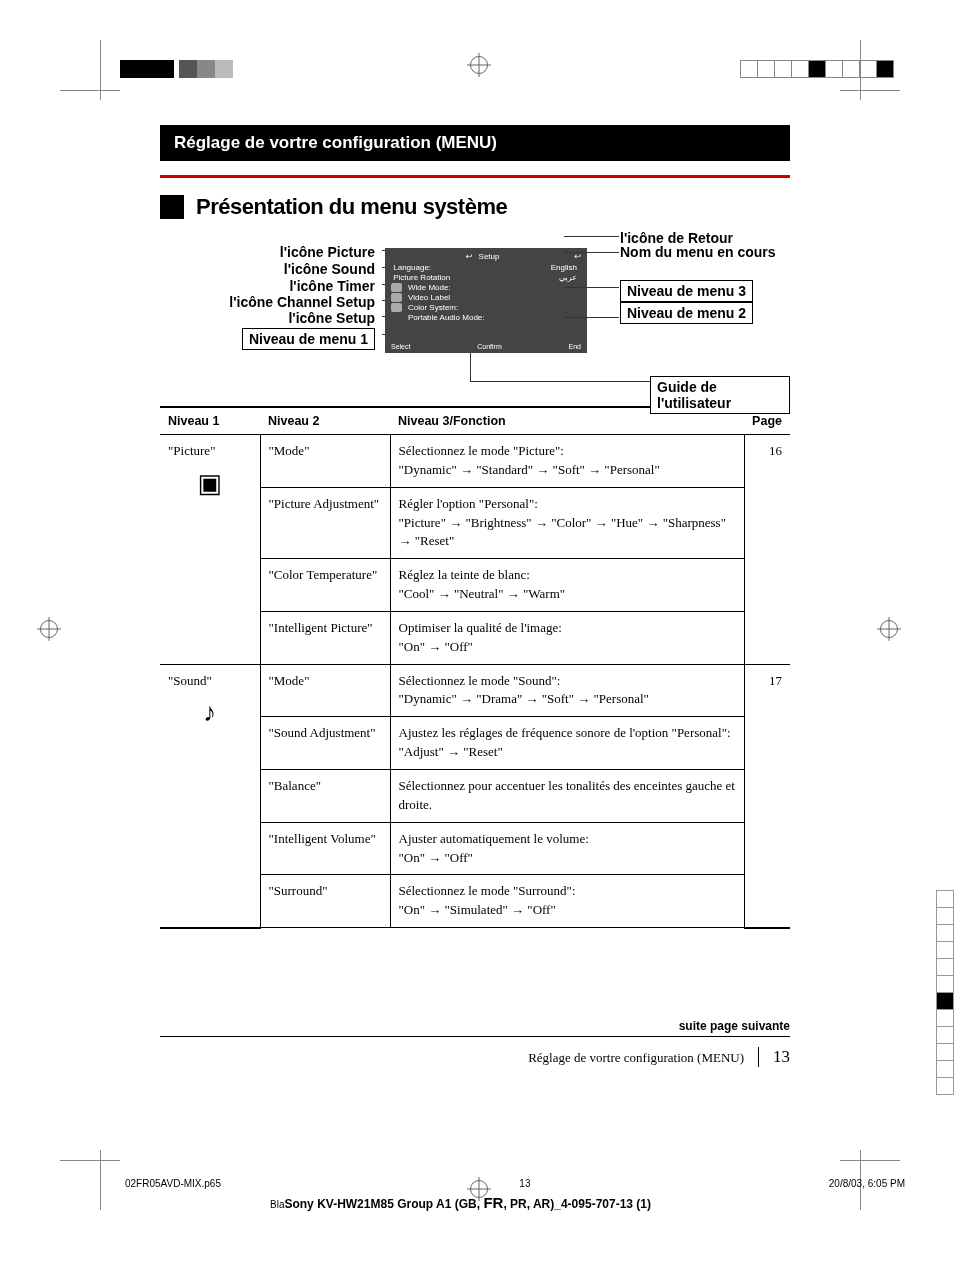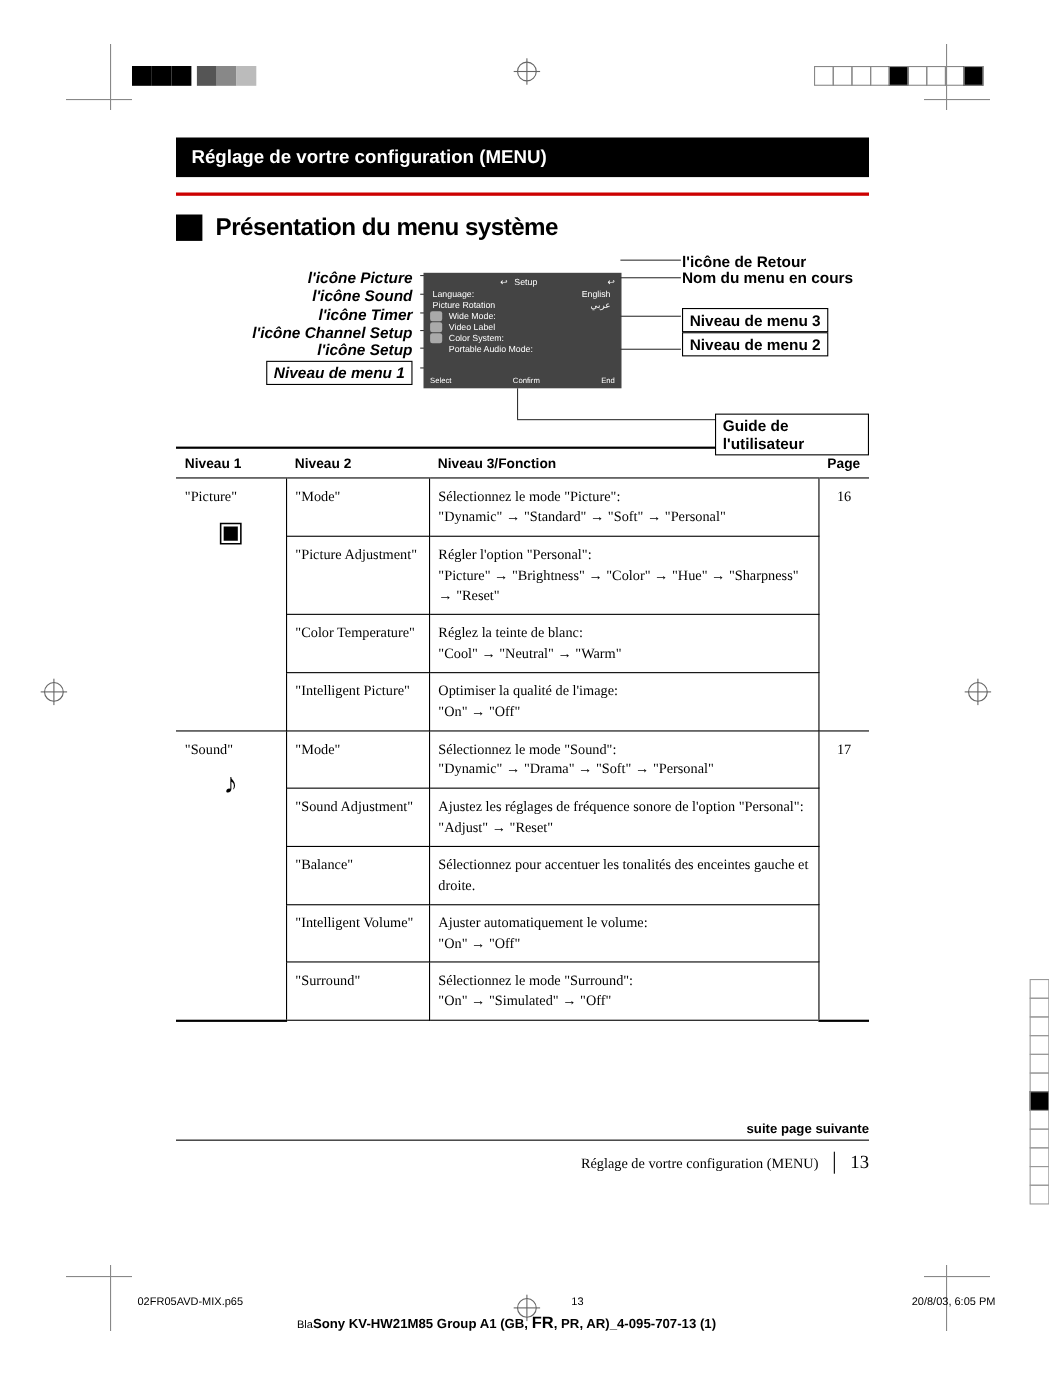--- a/index.html
+++ b/index.html
@@ -56,21 +56,21 @@
   
   .diagram {
     position: relative;
     margin-top: 18px;
     height: 160px;
   }
   .osd {
     position: absolute;
     left: 225px;
     top: 10px;
-    width: 180px;
+    width: 202px;
     height: 105px;
     background: #444;
     color: #fff;
     font-family: Arial, sans-serif;
     font-size: 8px;
     padding: 4px 6px;
   }
   .osd-title {
     text-align: center;
     margin-bottom: 2px;
@@ -87,21 +87,21 @@
     position: absolute;
     bottom: 3px;
     left: 6px; right: 6px;
   }
   .label-left, .label-right {
     position: absolute;
     font-family: Arial, sans-serif;
     font-size: 14px;
     font-weight: bold;
   }
-  .label-left { text-align: left; right: 415px; font-style: italic; }
+  .label-left { text-align: left; right: 415px; }
   .label-right { left: 460px; }
   .boxed {
     border: 1px solid #000;
     padding: 2px 6px;
     display: inline-block;
     background: #fff;
   }
   .line-h {
     position: absolute;
     height: 1px;
@@ -136,21 +136,21 @@
     border-left: 1px solid #000;
     border-right: 1px solid #000;
     border-bottom: 1px solid #000;
   }
   table.menu td.l3 {
     border-right: 1px solid #000;
     border-bottom: 1px solid #000;
   }
   table.menu td.pg {
     width: 40px;
-    text-align: center;
+    text-align: right;
   }
   table.menu tr.group-start td.l1 {
     border-top: 1px solid #000;
   }
   table.menu tr.group-start td.pg {
     border-top: 1px solid #000;
   }
   .bot-rule {
     border-bottom: 2px solid #000;
   }

